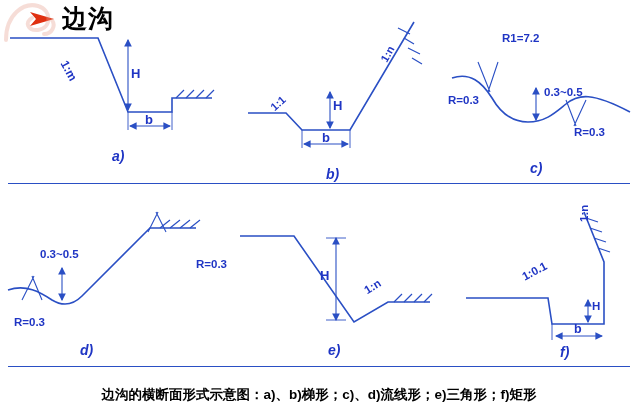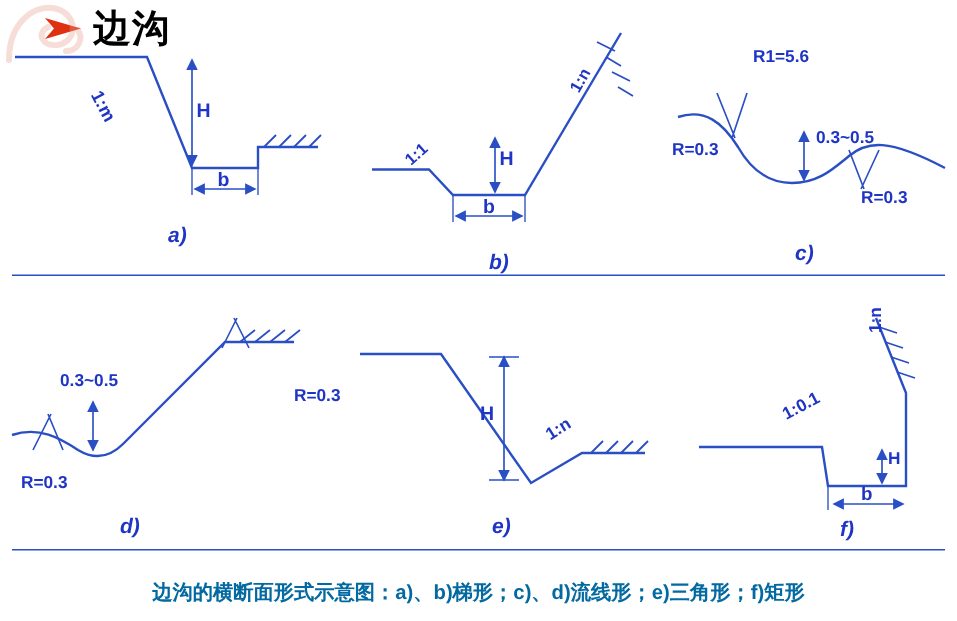--- a/index.html
+++ b/index.html
@@ -31,21 +31,21 @@
     opacity:0.35;
   }
   svg{position:absolute;left:0;top:0;}
   .caption{
     position:absolute;
     left:0; right:0;
     bottom:10px;
     text-align:center;
     font-size:13.5px;
     font-weight:bold;
-    color:#0369a1;
+    color:#000000;
   }
   .hline{
     position:absolute;
     left:8px;
     width:622px;
     height:0;
     border-top:1px solid #2a4fc4;
   }
   .hline.b1{top:183px;}
   .hline.b2{top:366px;}
@@ -151,21 +151,21 @@
   <div style="position:absolute;left:131px;top:66px;font-size:13px;font-weight:bold;color:#1f35c4;">H</div>
   <div style="position:absolute;left:145px;top:112px;font-size:13px;font-weight:bold;color:#1f35c4;">b</div>
   <div style="position:absolute;left:112px;top:148px;font-size:14px;font-weight:bold;font-style:italic;color:#1f35c4;">a)</div>
 
   <div style="position:absolute;left:268px;top:104px;font-size:11px;font-weight:bold;color:#1f35c4;transform:rotate(-42deg);transform-origin:left top;">1:1</div>
   <div style="position:absolute;left:378px;top:58px;font-size:11px;font-weight:bold;color:#1f35c4;transform:rotate(-60deg);transform-origin:left top;">1:n</div>
   <div style="position:absolute;left:333px;top:98px;font-size:13px;font-weight:bold;color:#1f35c4;">H</div>
   <div style="position:absolute;left:322px;top:130px;font-size:13px;font-weight:bold;color:#1f35c4;">b</div>
   <div style="position:absolute;left:326px;top:166px;font-size:14px;font-weight:bold;font-style:italic;color:#1f35c4;">b)</div>
 
-  <div style="position:absolute;left:502px;top:32px;font-size:11.5px;font-weight:bold;color:#1f35c4;">R1=5.6</div>
+  <div style="position:absolute;left:502px;top:32px;font-size:11.5px;font-weight:bold;color:#1f35c4;">R1=7.2</div>
   <div style="position:absolute;left:448px;top:94px;font-size:11.5px;font-weight:bold;color:#1f35c4;">R=0.3</div>
   <div style="position:absolute;left:544px;top:86px;font-size:11.5px;font-weight:bold;color:#1f35c4;">0.3~0.5</div>
   <div style="position:absolute;left:574px;top:126px;font-size:11.5px;font-weight:bold;color:#1f35c4;">R=0.3</div>
   <div style="position:absolute;left:530px;top:160px;font-size:14px;font-weight:bold;font-style:italic;color:#1f35c4;">c)</div>
 
   <div style="position:absolute;left:40px;top:248px;font-size:11.5px;font-weight:bold;color:#1f35c4;">0.3~0.5</div>
   <div style="position:absolute;left:196px;top:258px;font-size:11.5px;font-weight:bold;color:#1f35c4;">R=0.3</div>
   <div style="position:absolute;left:14px;top:316px;font-size:11.5px;font-weight:bold;color:#1f35c4;">R=0.3</div>
   <div style="position:absolute;left:80px;top:342px;font-size:14px;font-weight:bold;font-style:italic;color:#1f35c4;">d)</div>
 

